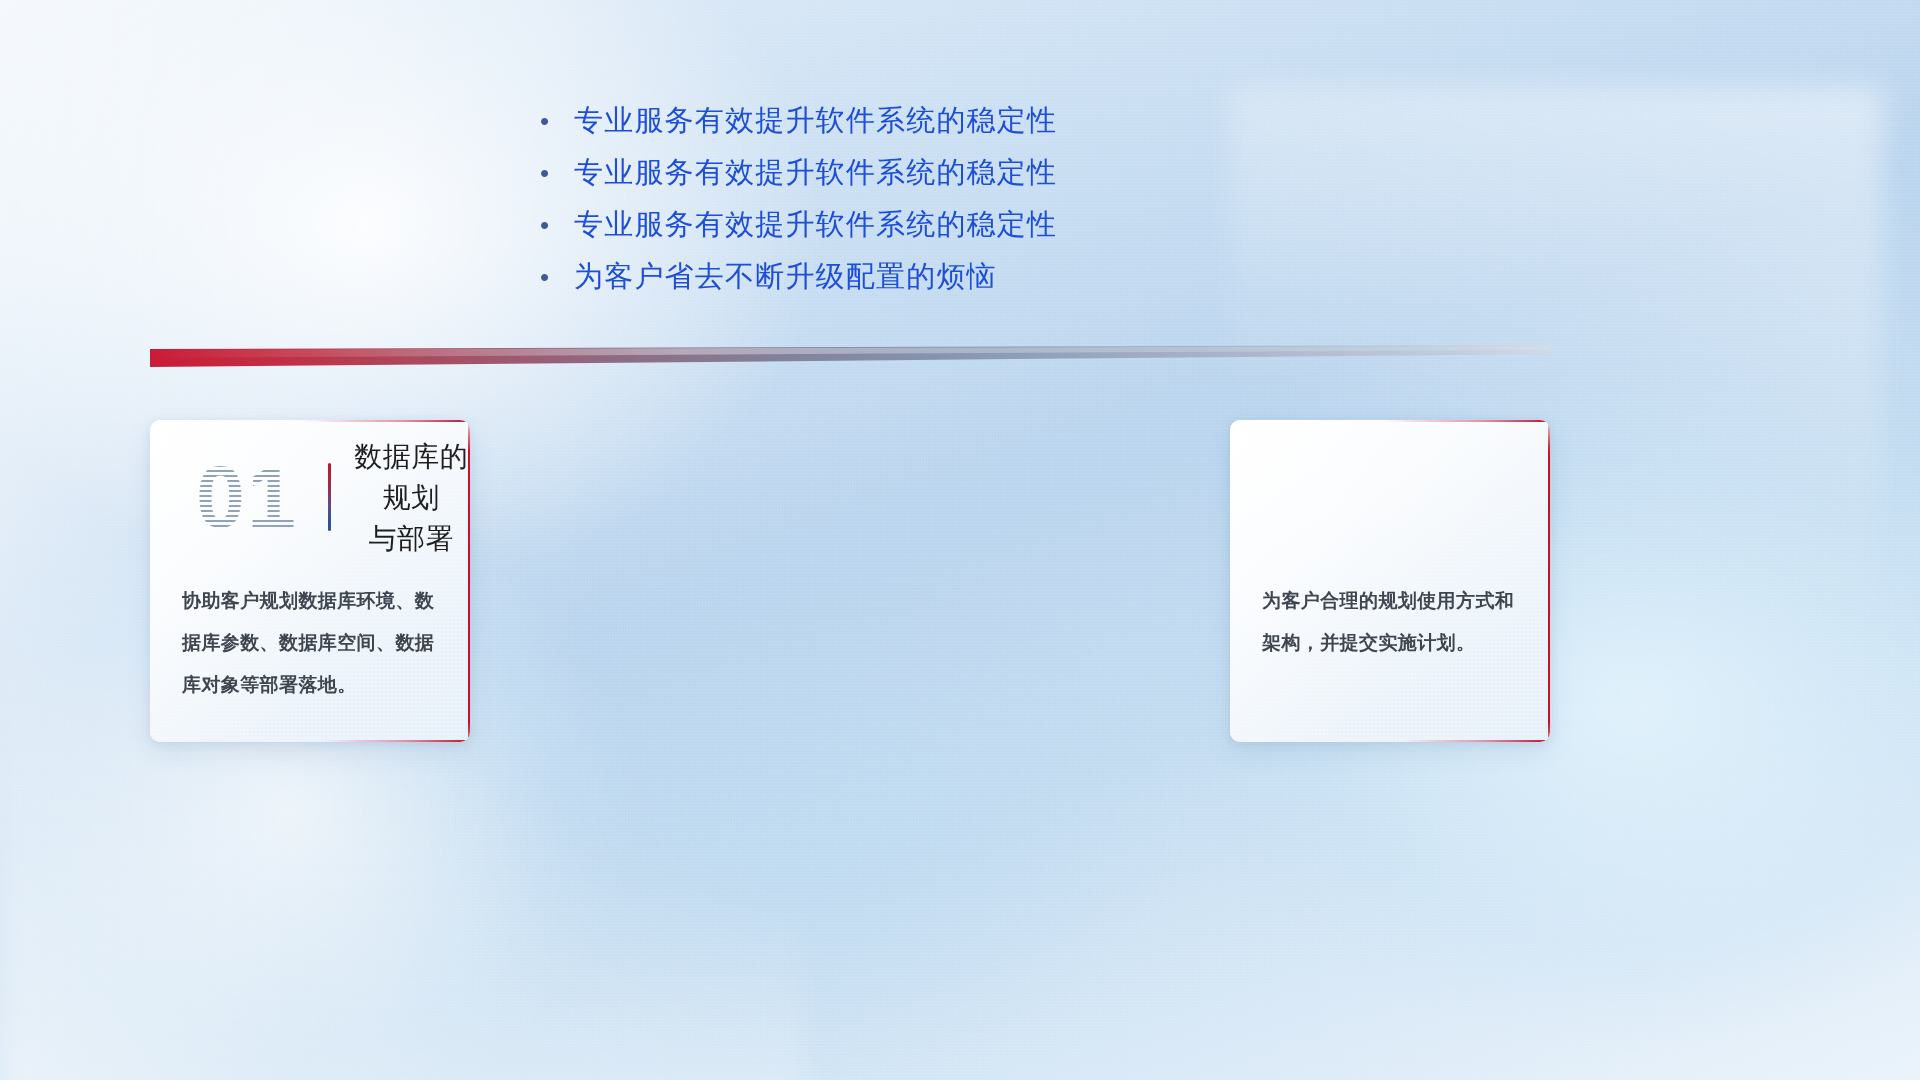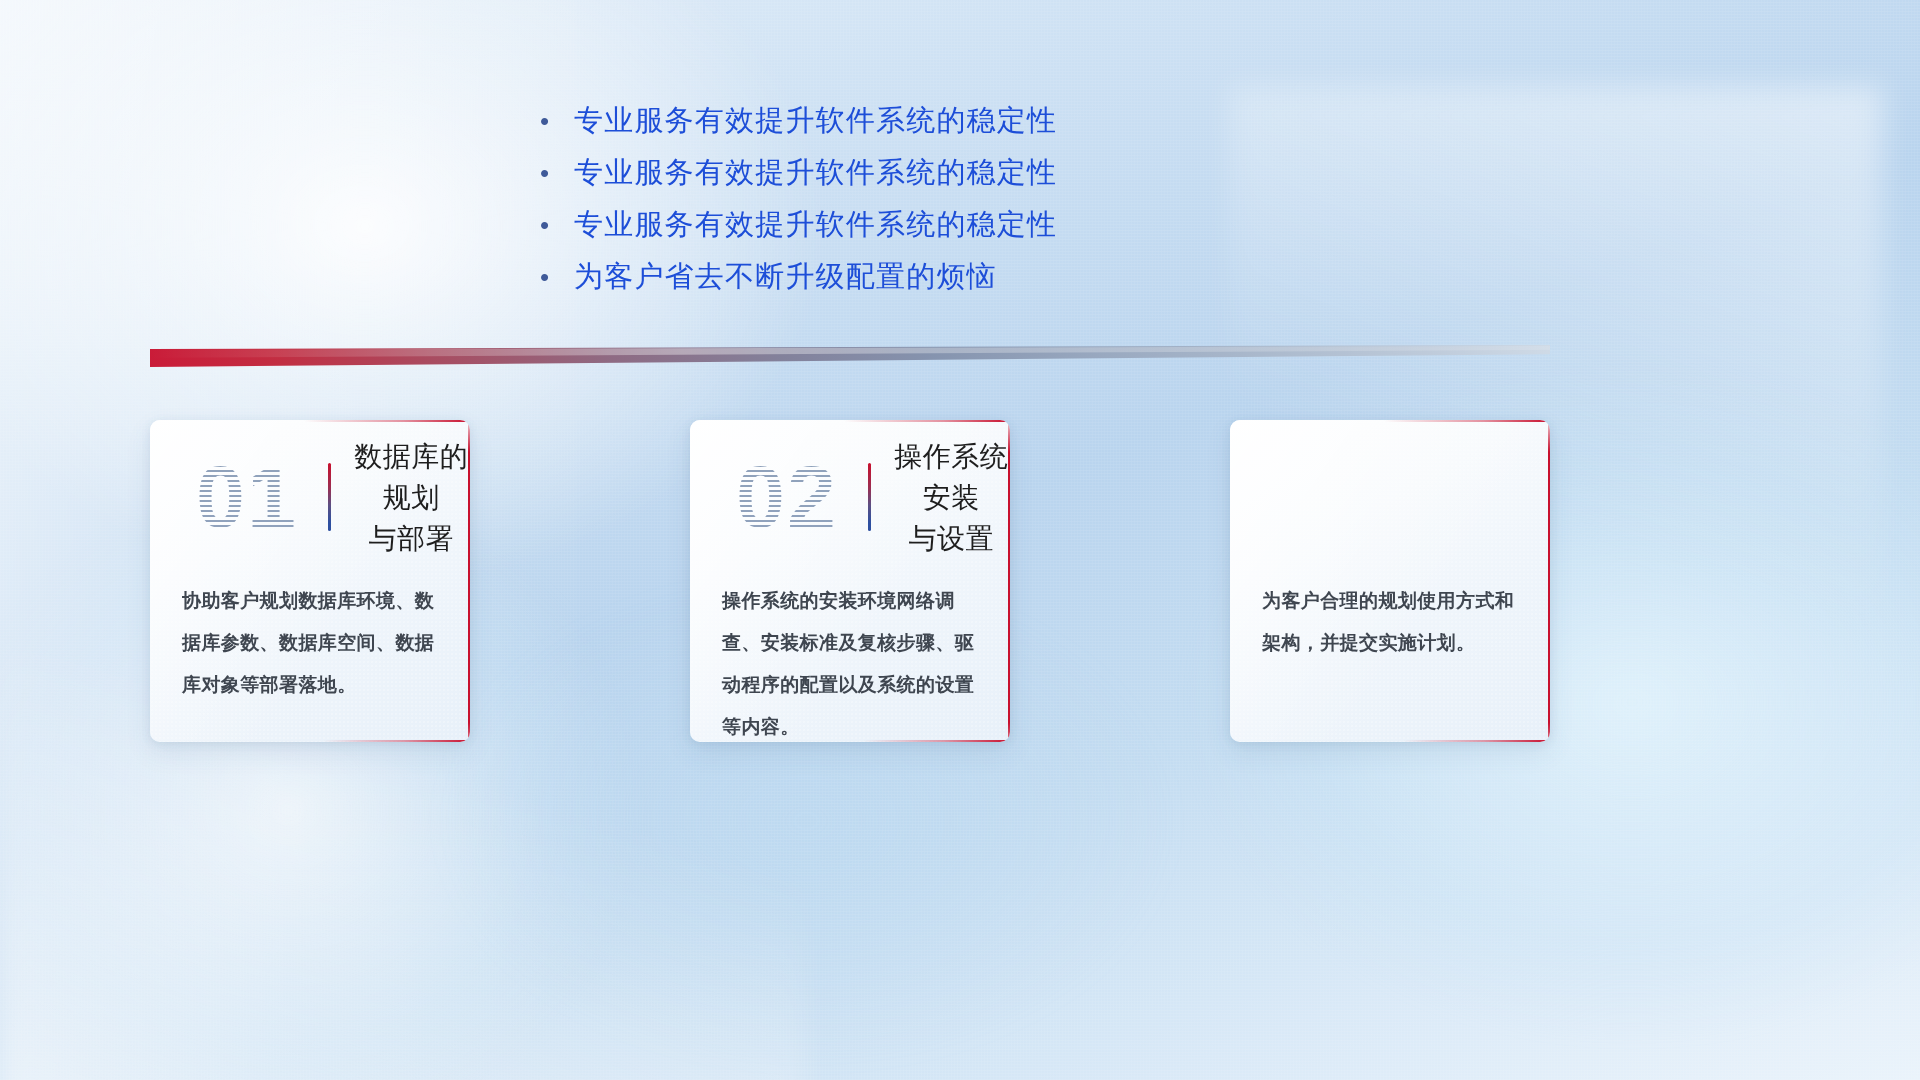--- a/index.html
+++ b/index.html
@@ -241,43 +241,25 @@
       <div class="card-vrule"></div>
       <div class="card-title">
         <div>数据库的规划</div>
         <div>与部署</div>
       </div>
     </div>
 
     <div class="card-body">协助客户规划数据库环境、数据库参数、数据库空间、数据库对象等部署落地。</div>
   </div>
 
+
   <div class="card">
     <div class="card-sheen"></div>
     <div class="card-texture"></div>
     <div class="card-accent-top"></div>
     <div class="card-accent-right"></div>
     <div class="card-accent-bottom"></div>
 
-    <div class="card-head">
-      <div class="card-number">02</div>
-      <div class="card-vrule"></div>
-      <div class="card-title">
-        <div>操作系统安装</div>
-        <div>与设置</div>
-      </div>
-    </div>
-
-    <div class="card-body">操作系统的安装环境网络调查、安装标准及复核步骤、驱动程序的配置以及系统的设置等内容。</div>
-  </div>
-
-  <div class="card">
-    <div class="card-sheen"></div>
-    <div class="card-texture"></div>
-    <div class="card-accent-top"></div>
-    <div class="card-accent-right"></div>
-    <div class="card-accent-bottom"></div>
-
 
     <div class="card-body">为客户合理的规划使用方式和架构，并提交实施计划。</div>
   </div>
 
 </div>
 
 </body></html>

